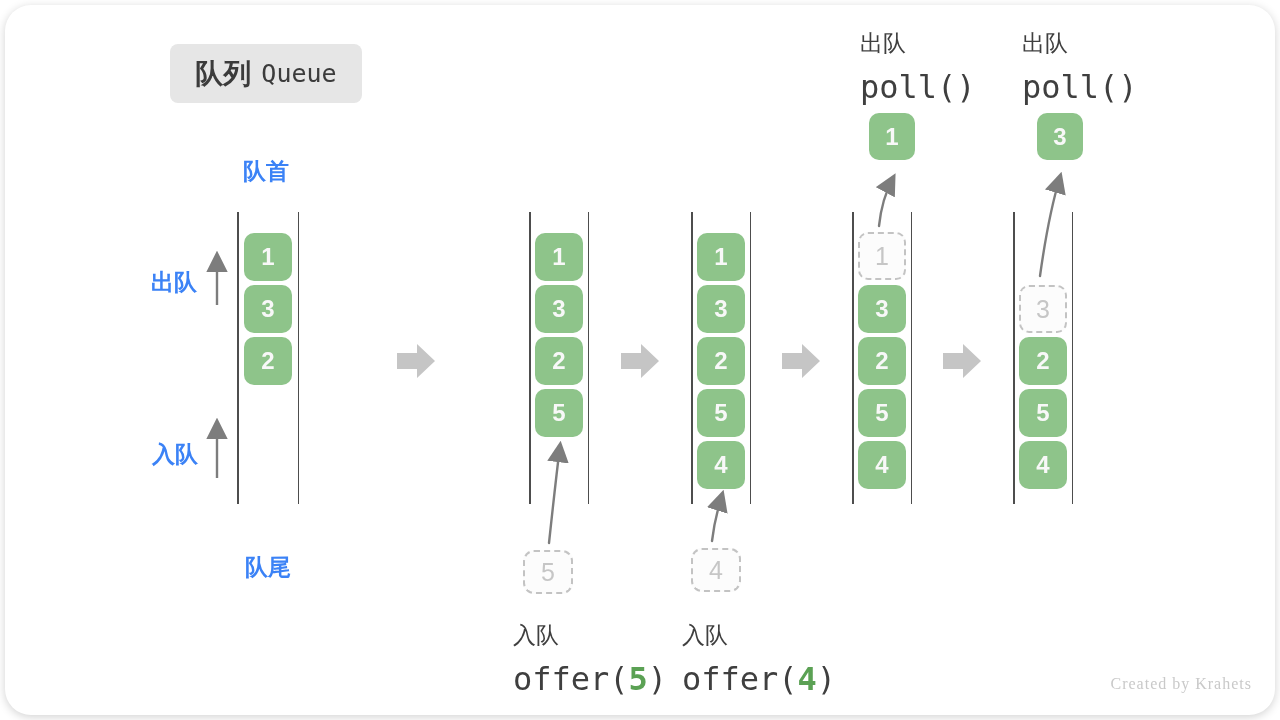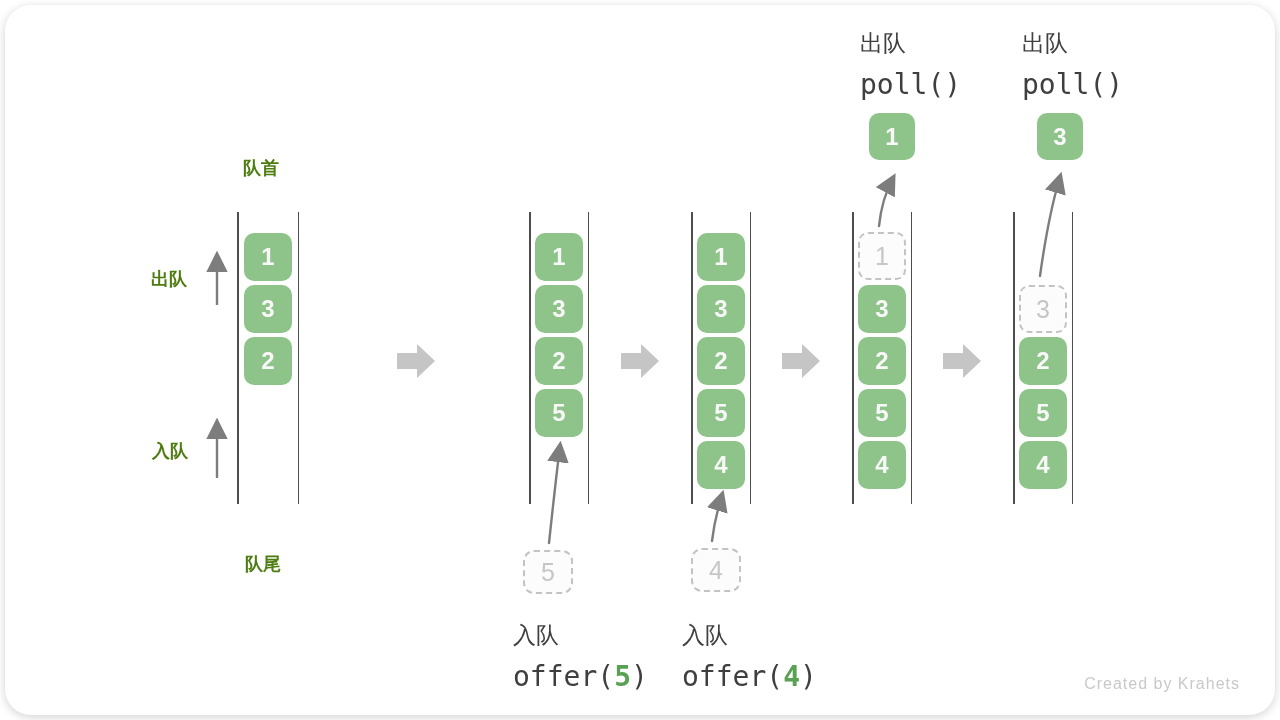--- a/index.html
+++ b/index.html
@@ -9,58 +9,62 @@
   .card { position:absolute; left:5px; top:5px; right:5px; bottom:5px;
           background:#ffffff; border-radius:26px;
           box-shadow:0 2px 10px rgba(0,0,0,0.18); }
 
   .title-box { position:absolute; left:170px; top:44px; width:192px; height:59px;
                background:#e6e6e6; border-radius:8px; display:flex; align-items:center;
                justify-content:center; gap:10px; }
   .title-zh { font-size:28px; font-weight:bold; color:#3b3b3b; }
   .title-en { font-family:"DejaVu Sans Mono","Liberation Mono",monospace; font-size:25px; color:#3b3b3b; }
 
-  .side-label { position:absolute; font-size:18px; font-weight:bold; color:#4d7c0f; white-space:nowrap; }
+  .side-label { position:absolute; font-size:23px; font-weight:bold; color:#3b82f6; white-space:nowrap; }
 
   .queue { position:absolute; top:212px; height:292px; }
   .rail { position:absolute; top:0; bottom:0; width:1.5px; background:#4d4d4d; }
   .rail.left { left:0; } .rail.right { right:0; }
 
   .slot { position:absolute; width:48px; height:48px; border-radius:10px;
           display:flex; align-items:center; justify-content:center;
           font-size:24px; font-weight:600; }
   .slot.solid { background:var(--green,#8ec48a); color:#f8f8f8; }
   .slot.dashed { border:2px dashed #c3c3c3; background:#fcfcfc; color:#c6c6c6;
                  font-weight:400; font-size:25px; }
 
   .pending { position:absolute; width:50px; height:44px; border-radius:11px;
              border:2px dashed #c3c3c3; background:#fcfcfc; color:#c6c6c6;
              display:flex; align-items:center; justify-content:center; font-size:25px; }
 
   .op-group { position:absolute; white-space:nowrap; }
   .op-label { font-size:23px; color:#3f3f3f; }
   .op-code  { font-family:"DejaVu Sans Mono","Liberation Mono",monospace;
-              font-size:28px; color:#3f3f3f; margin-top:9px; }
+              font-size:32px; color:#3f3f3f; margin-top:9px; }
   .op-code .arg { color:var(--accent-green,#5ba154); font-weight:bold; }
 
   .poll-box { position:absolute; width:46px; height:47px; border-radius:10px;
               background:var(--green,#8ec48a); color:#f8f8f8; display:flex;
               align-items:center; justify-content:center; font-size:24px; font-weight:600; }
 
-  .footer { position:absolute; right:40px; top:675px; font-family:Liberation Sans, sans-serif;
+  .footer { position:absolute; right:28px; top:675px; font-family:Liberation Serif, serif;
             font-size:16px; color:#c9c9c9; letter-spacing:1px; }
 
   svg.overlay { position:absolute; left:0; top:0; pointer-events:none; }
 </style>
 </head>
 <body>
 
 <div class="canvas">
   <div class="card"></div>
 
+  <div class="title-box">
+    <span class="title-zh">队列</span>
+    <span class="title-en">Queue</span>
+  </div>
 
   <div class="side-label" style="left:243px; top:156px;">队首</div>
   <div class="side-label" style="left:245px; top:552px;">队尾</div>
   <div class="side-label" style="left:151px; top:267px;">出队</div>
   <div class="side-label" style="left:152px; top:439px;">入队</div>
 
   <div class="queue" style="left:237px; width:62px;">
     <div class="rail left"></div>
     <div class="rail right"></div>
     <div class="slot solid" style="left:7px; top:21px;">1</div>

